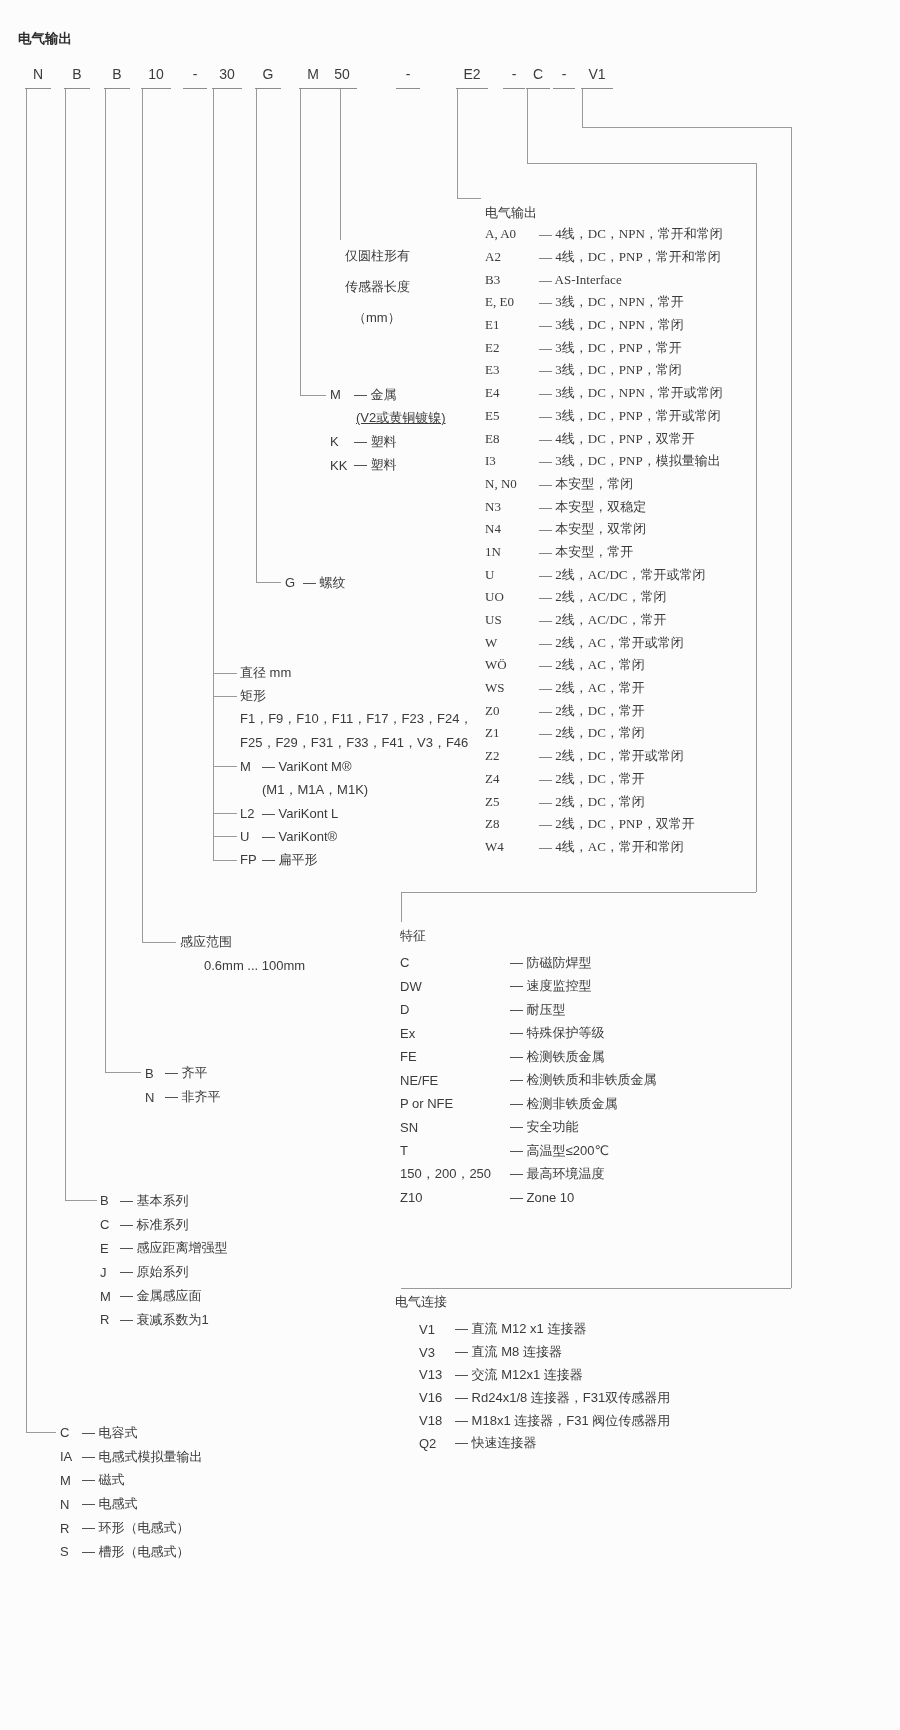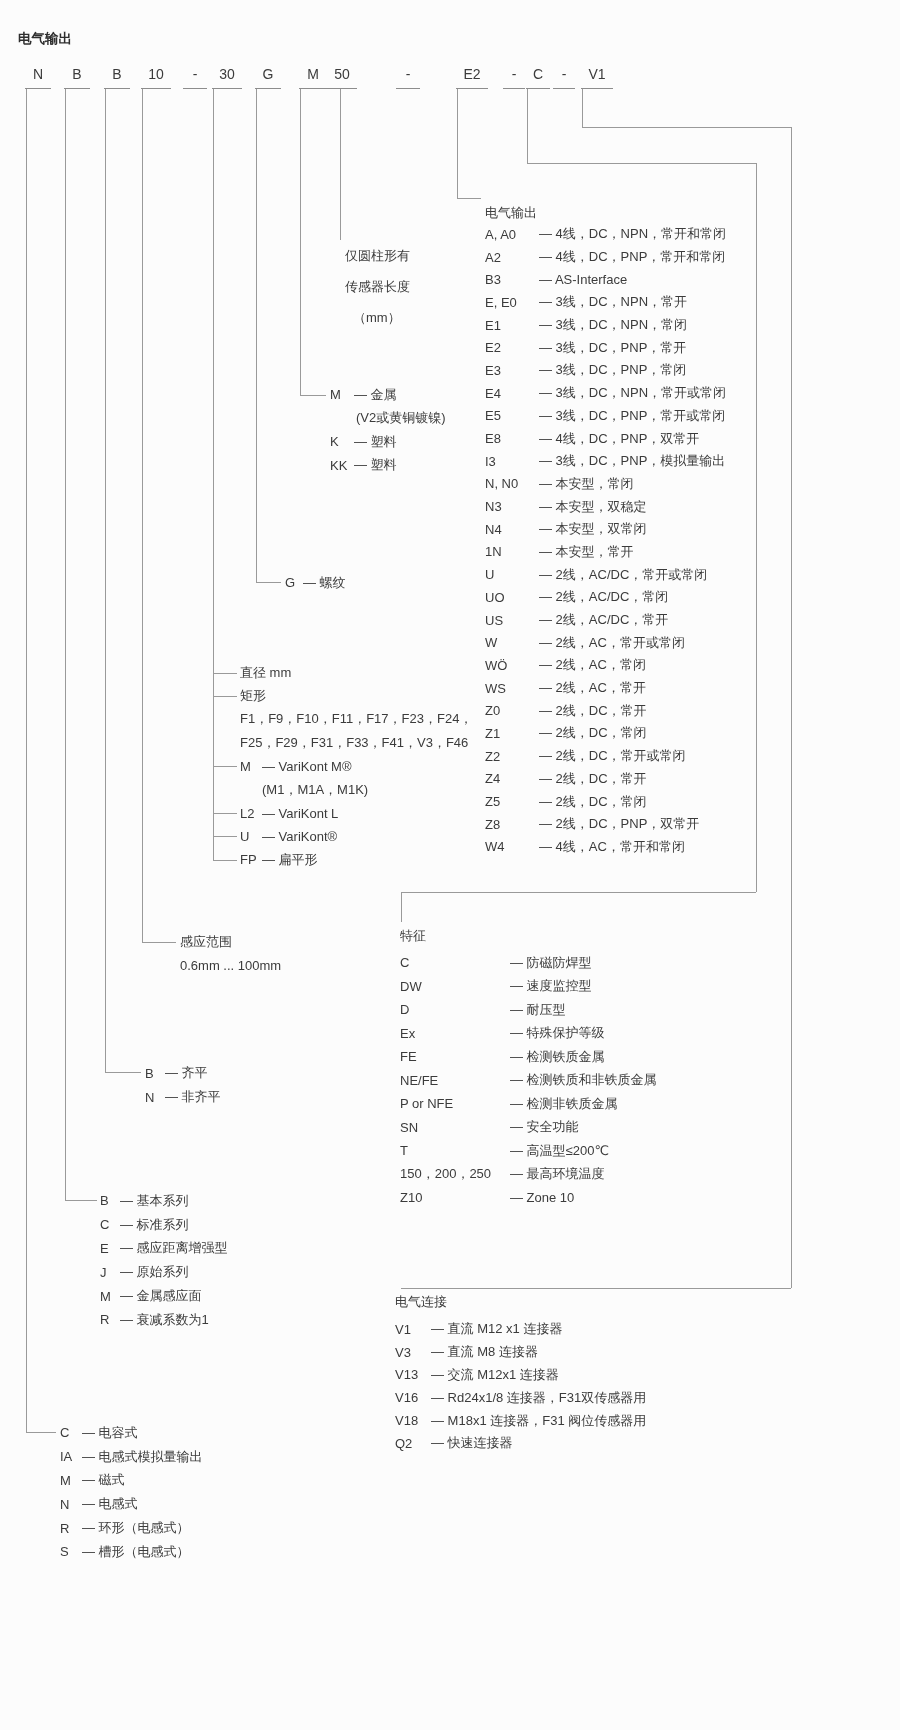--- a/index.html
+++ b/index.html
@@ -26,32 +26,32 @@
   .code-col { flex:0 0 auto; }
 
   .cw54  .code-col { width:54px; }
   .cw110 .code-col { width:110px; }
   .cw36  .code-col { width:36px; }
   .cw24  .code-col { width:24px; }
   .cw22  .code-col { width:22px; }
   .cw20  .code-col { width:20px; }
   .cw18  .code-col { width:18px; }
 
-  .lh227 .li-row { height:22.7px; }
+  .lh227 .li-row { height:22.7px;font-family:Liberation Serif, serif; }
   .lh235 .li-row { height:23.5px; }
   .lh228 .li-row { height:22.8px; }
   .lh238 .li-row { height:23.8px; }
   .lh24  .li-row { height:24px; }
   .lh234 .li-row { height:23.4px; }
   .lh31  .li-row { height:31px; }
 
-  #material-block .li-row:nth-child(2) { padding-left:26px; }
+  #material-block .li-row:nth-child(2) { padding-left:26px;text-decoration:underline; }
   #housing-block  .li-row:nth-child(6) { padding-left:22px;text-align:right; }
   #length-block   .li-row:nth-child(3) { padding-left:8px; }
-  .mt5 { margin-top:5px; } .mt6 { margin-top:6px; }
+  .mt5 { margin-top:5px; } .mt6 { margin-top:6px;margin-left:24px; }
 </style>
 </head>
 <body>
 
 <div class="canvas">
 
   <div class="page-title">电气输出</div>
 
   <div class="tok u" style="left:25px;width:26px">N</div>
   <div class="tok u" style="left:64px;width:26px">B</div>

